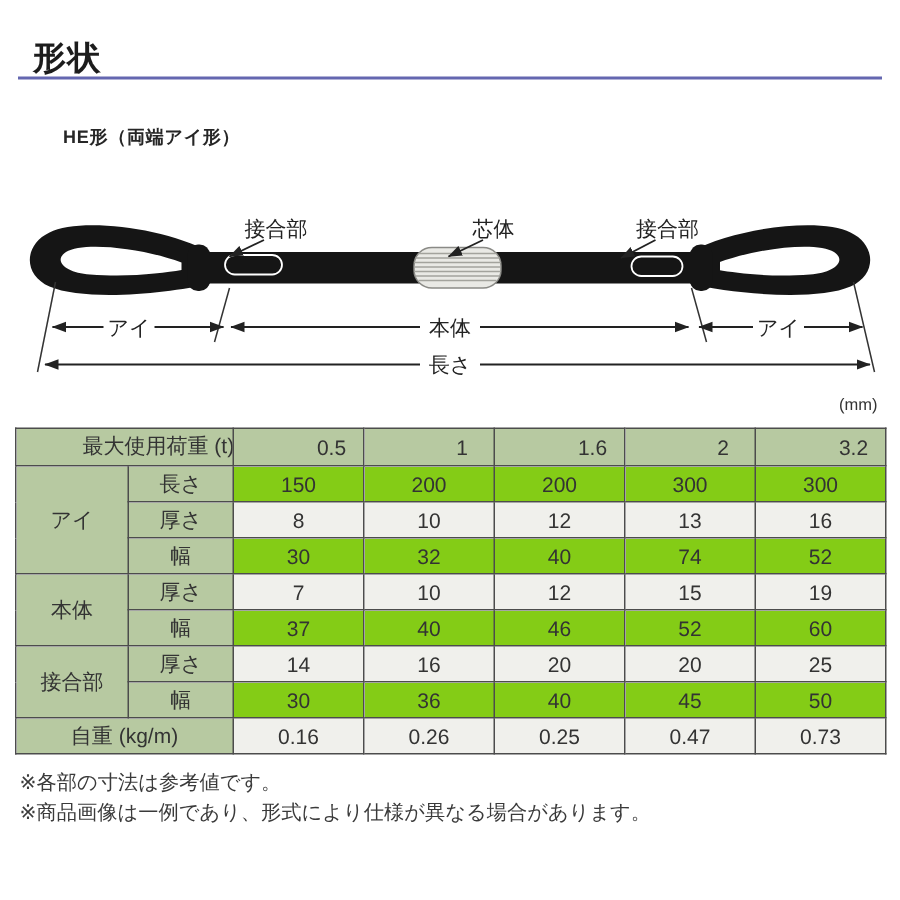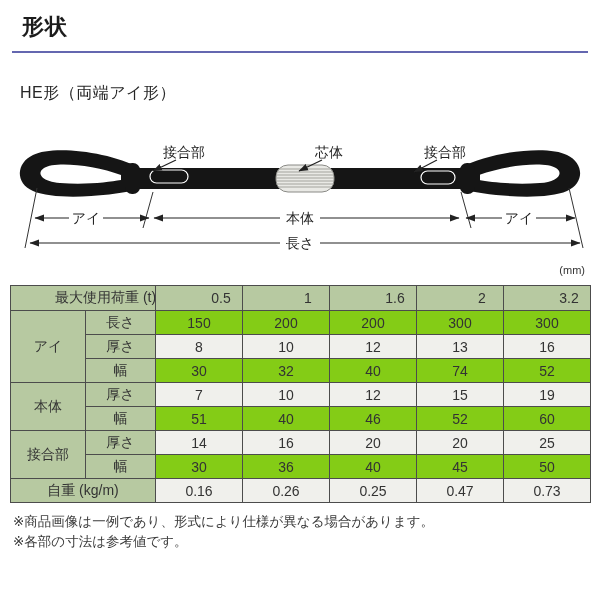--- a/index.html
+++ b/index.html
@@ -2,30 +2,30 @@
 <html><head>
 <meta charset="utf-8">
 <style>
   html,body { margin:0; padding:0; background:#fff; }
   .page {
     position:relative; width:600px; height:600px; background:#ffffff;
     font-family:"Liberation Sans","DejaVu Sans",sans-serif; color:#222;
     overflow:hidden;
   }
   .title {
-    position:absolute; left:22px; top:12px;
+    position:absolute; left:22px; top:24px;
     font-size:22px; font-weight:bold; color:#1c1c1c; letter-spacing:1px;
   }
   .rule {
     position:absolute; left:12px; top:51px; width:576px; height:2px;
     background:#6467b0;
   }
   .subtitle {
-    position:absolute; left:20px; top:83px;
-    font-size:16px; font-weight:normal; color:#262626; letter-spacing:0.5px;
+    position:absolute; left:42px; top:83px;
+    font-size:12px; font-weight:bold; color:#262626; letter-spacing:0.5px;
   }
   .diagram { position:absolute; left:0; top:130px; }
   .diagram text { font-family:"Liberation Sans","DejaVu Sans",sans-serif; fill:#222; }
   .unit {
     position:absolute; right:15px; top:264px; font-size:11px; color:#333;
   }
   table.spec {
     position:absolute; left:10px; top:285px; width:580px;
     border-collapse:collapse; table-layout:fixed;
     font-size:14px; color:#333;
@@ -165,21 +165,21 @@
         <td rowspan="2" class="green">本体</td>
         <td class="green">厚さ</td>
         <td class="alt">7</td>
         <td class="alt">10</td>
         <td class="alt">12</td>
         <td class="alt">15</td>
         <td class="alt">19</td>
       </tr>
       <tr>
         <td class="green">幅</td>
-        <td class="white">51</td>
+        <td class="white">37</td>
         <td class="white">40</td>
         <td class="white">46</td>
         <td class="white">52</td>
         <td class="white">60</td>
       </tr>
       <tr>
         <td rowspan="2" class="green">接合部</td>
         <td class="green">厚さ</td>
         <td class="alt">14</td>
         <td class="alt">16</td>
@@ -200,17 +200,17 @@
         <td class="alt">0.16</td>
         <td class="alt">0.26</td>
         <td class="alt">0.25</td>
         <td class="alt">0.47</td>
         <td class="alt">0.73</td>
       </tr>
     </tbody>
   </table>
 
   <div class="notes">
+    <div>※各部の寸法は参考値です。</div>
     <div>※商品画像は一例であり、形式により仕様が異なる場合があります。</div>
-    <div>※各部の寸法は参考値です。</div>
   </div>
 
 </div>
 
 </body></html>

